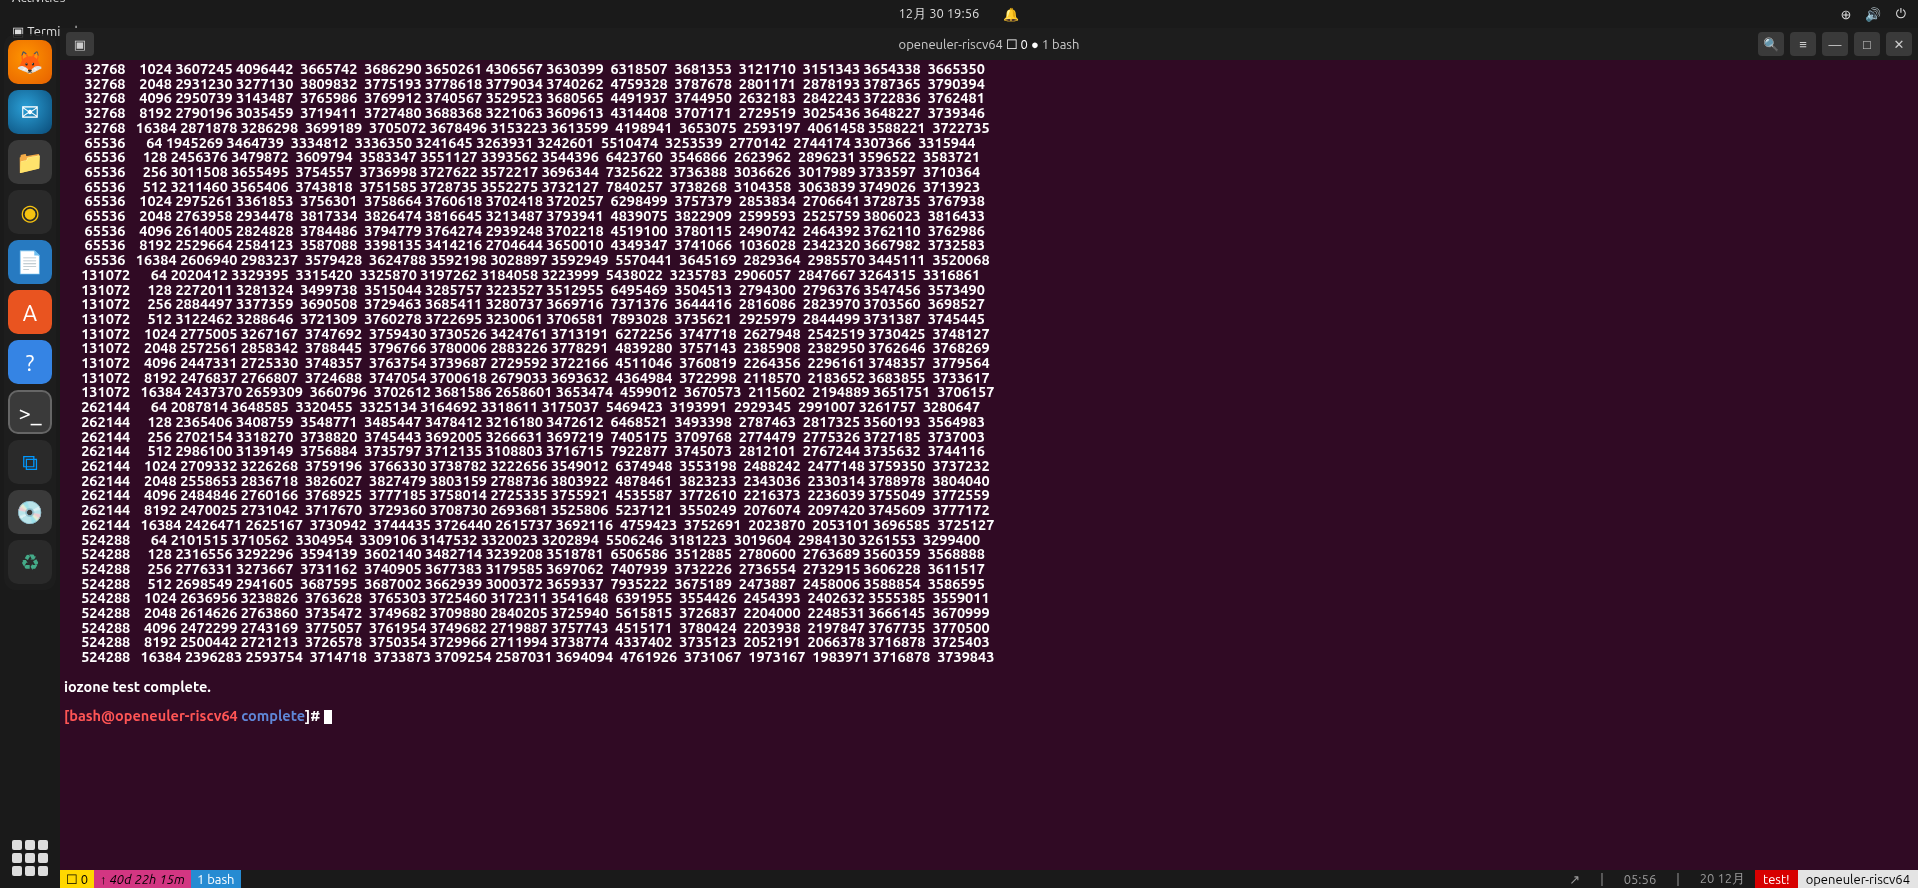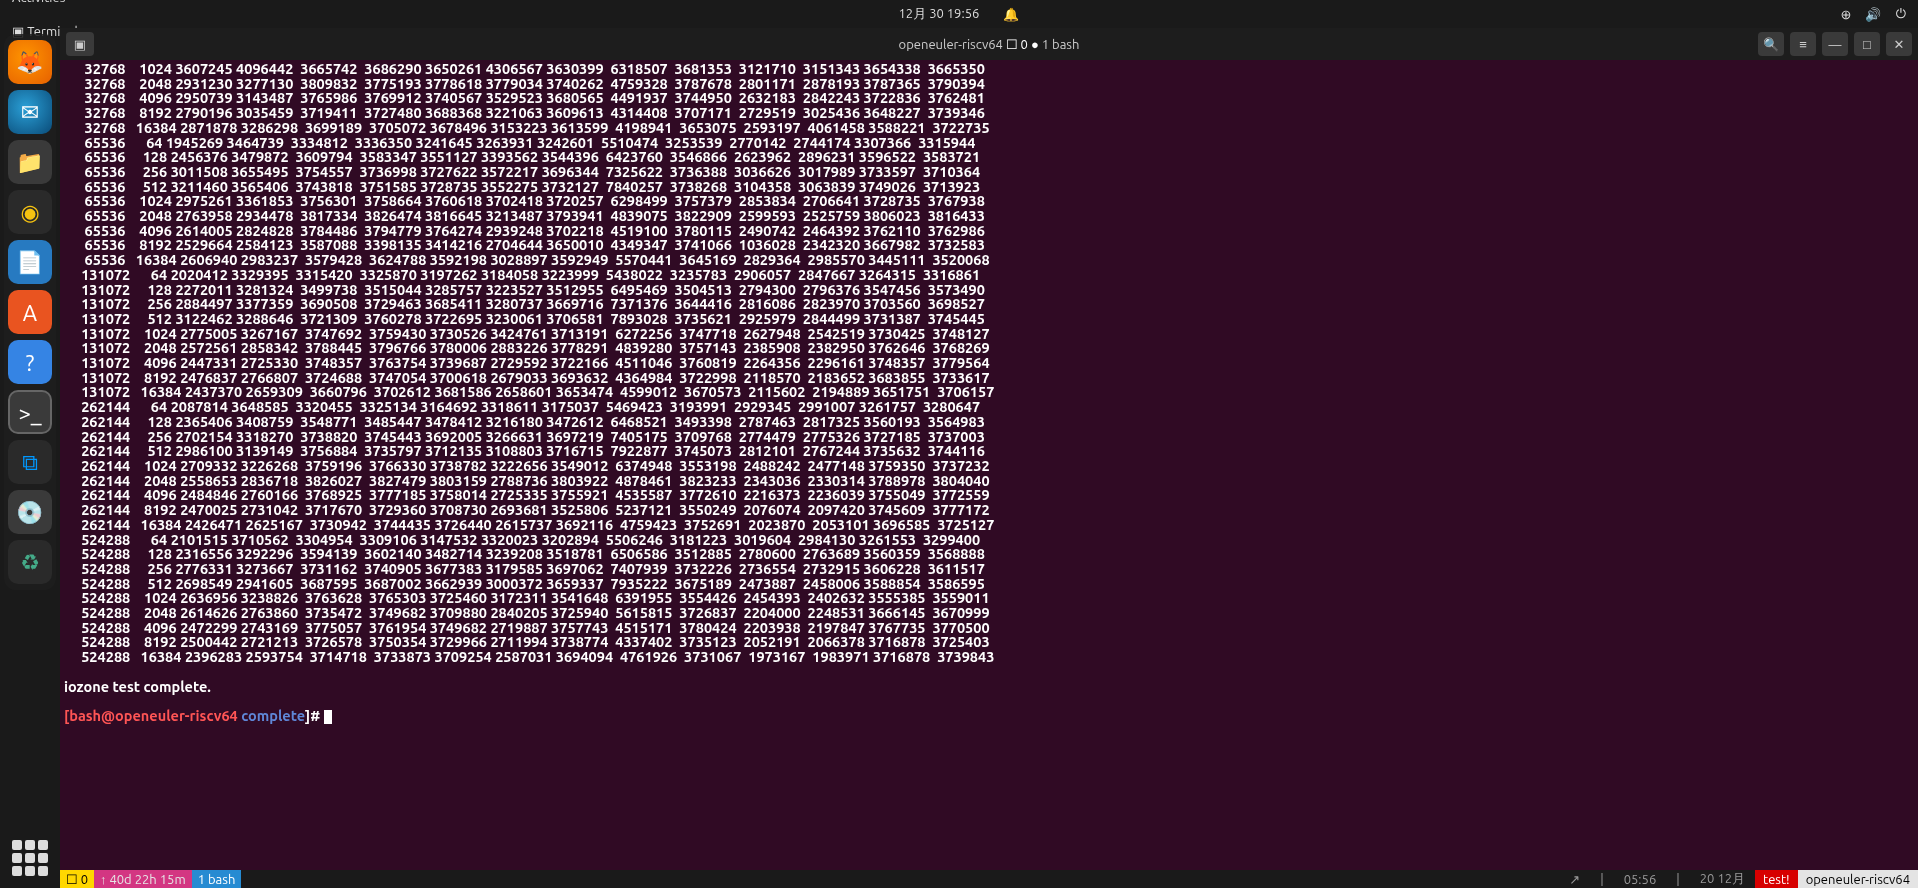--- a/index.html
+++ b/index.html
@@ -31,21 +31,21 @@
 .titlebar .title .dot2{color:#fff;}
 .titlebar .right-btns{margin-left:auto;display:flex;gap:6px;align-items:center;}
 .titlebar .btn{width:26px;height:24px;background:#3a3a3a;border-radius:4px;display:flex;align-items:center;justify-content:center;font-size:13px;}
 .terminal-content{flex:1;padding:2px 4px;font-family:'Ubuntu Mono','DejaVu Sans Mono',monospace;font-size:14.5px;line-height:14.7px;color:#fff;white-space:pre;overflow:hidden;background:#300a24;font-weight:bold;}
 .prompt-host{color:#ff5555;}
 .prompt-path{color:#5f87d7;}
 .cursor{display:inline-block;width:8px;height:14px;background:#fff;vertical-align:text-bottom;}
 .statusbar{height:18px;background:#1a1a1a;display:flex;align-items:center;font-family:'Ubuntu Mono',monospace;font-size:13px;}
 .sb-seg{padding:0 6px;height:100%;display:flex;align-items:center;}
 .sb-yellow{background:#ffd700;color:#000;}
-.sb-pink{background:#d33682;color:#e5e5e5;}
+.sb-pink{background:#d33682;color:#000000;font-style:italic;}
 .sb-blue{background:#268bd2;color:#fff;}
 .sb-spacer{flex:1;}
 .sb-txt{color:#999;padding:0 10px;}
 .sb-root{background:#d70000;color:#fff;padding:0 8px;}
 .sb-host{background:#e4e4e4;color:#000;padding:0 8px;}
 </style>
 </head>
 <body>
 
 <div class="topbar">

